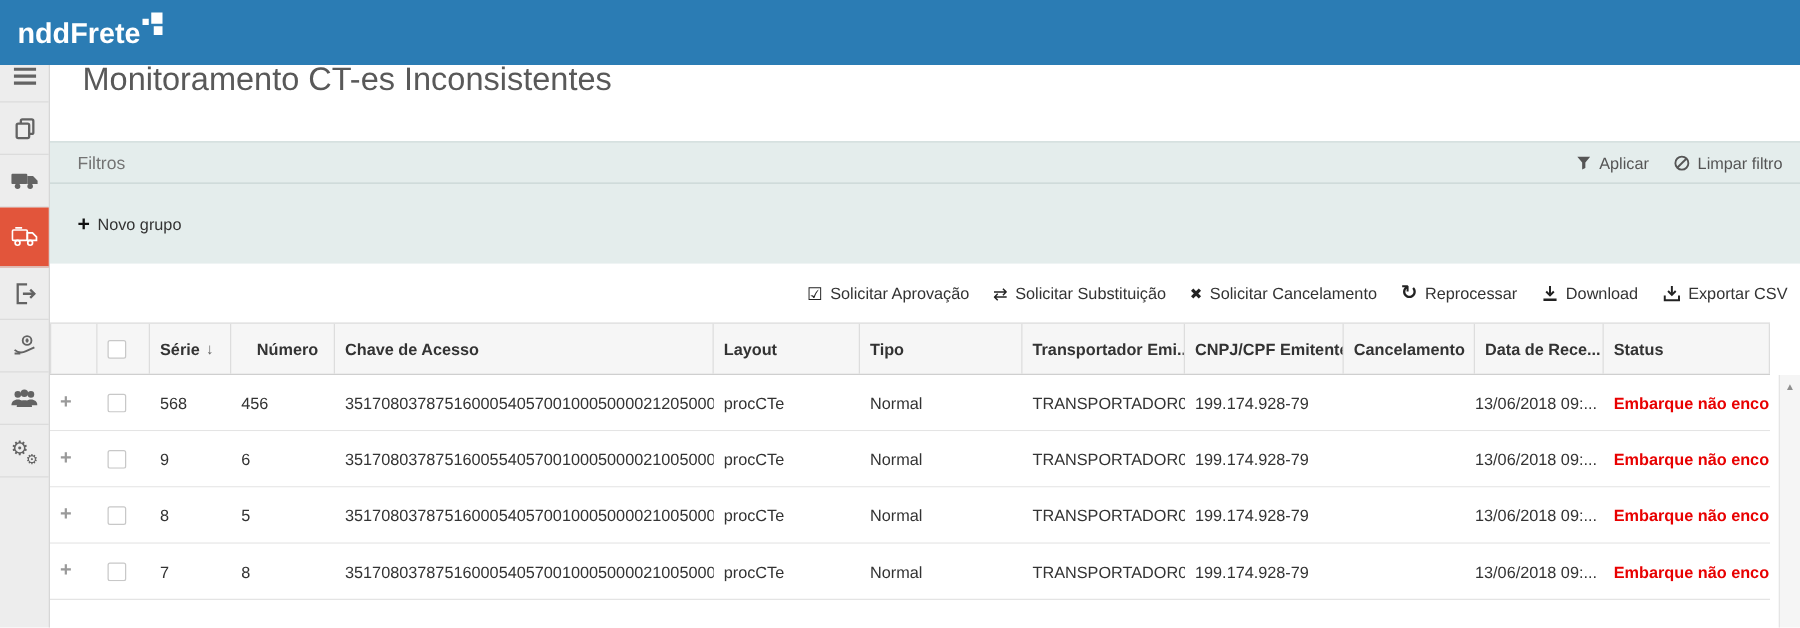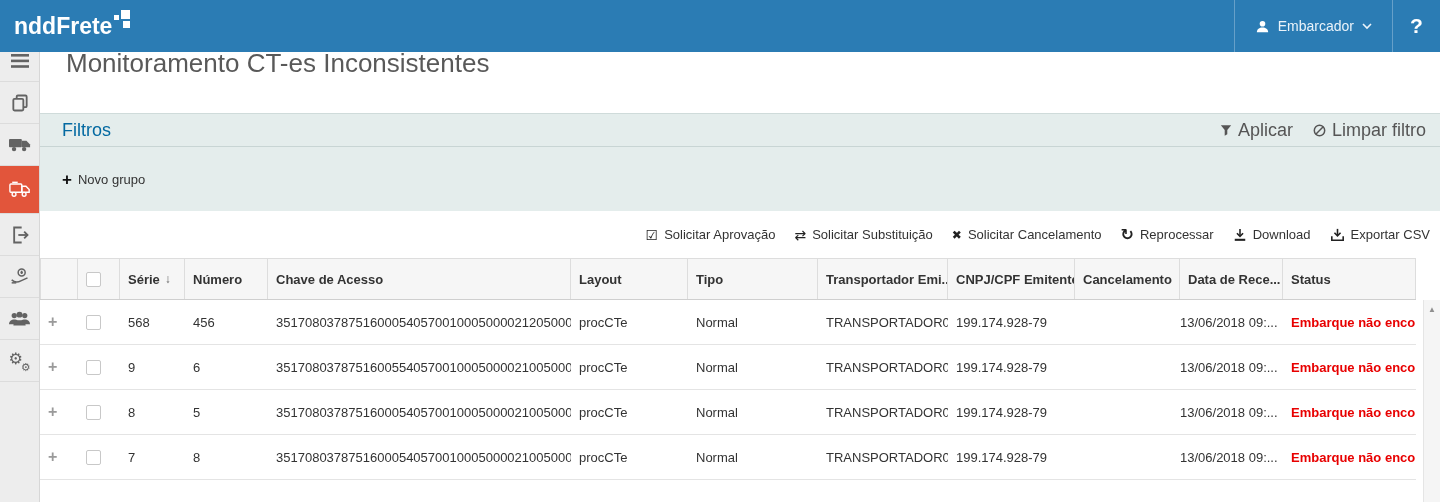--- a/index.html
+++ b/index.html
@@ -34,23 +34,23 @@
   
   .main { position:absolute; top:40px; left:40px; width:1400px; height:462px; }
 
   .page-head { height:73px; padding:8px 0 0 26px; background:#fff; }
   .page-title { font-size:26px; color:#595959; font-weight:400; }
   .page-subtitle { font-size:12px; color:#9f9f9f; margin-top:5px; }
 
   .filters { background:#e4edec; border-top:1px solid #cfdbda; }
   .filters-bar { height:33px; display:flex; align-items:center;
     padding:0 14px 0 22px; border-bottom:1px solid #c8d5d4; }
-  .filters-title { font-size:18px; color:#0369a1; }
+  .filters-title { font-size:14px; color:#737373; }
   .filters-actions { margin-left:auto; display:flex; align-items:center; gap:20px; }
-  .flt-btn { display:flex; align-items:center; gap:6px; font-size:18px; color:#555; cursor:pointer; }
+  .flt-btn { display:flex; align-items:center; gap:6px; font-size:13px; color:#555; cursor:pointer; }
   .filters-body { height:64px; display:flex; align-items:center; padding-left:22px; }
   .new-group { display:flex; align-items:center; gap:6px; font-size:13px; color:#333; cursor:pointer; }
   .plus-glyph { font-size:17px; font-weight:700; color:#111; line-height:1; }
 
   .toolbar { height:47px; background:#fff; display:flex; align-items:center;
     justify-content:flex-end; gap:19px; padding-right:10px; }
   .tool-btn { display:flex; align-items:center; gap:6px; font-size:13px; color:#333; cursor:pointer; white-space:nowrap; }
   .tool-glyph { font-size:14px; color:#222; line-height:1; }
 
   
@@ -60,21 +60,21 @@
   .th { display:flex; align-items:center; padding-left:8px; font-size:13px;
     font-weight:700; color:#333; border-right:1px solid #ddd; white-space:nowrap;
     overflow:hidden; cursor:pointer; }
   .th:first-child { border-left:1px solid #ddd; }
   .sort-arrow { font-weight:400; color:#666; margin-left:5px; font-size:12px; }
   .row { display:flex; height:45px; align-items:center; border-bottom:1px solid #e4e4e4;
     background:#fff; }
   .td { padding-left:8px; font-size:13px; color:#333; white-space:nowrap; overflow:hidden; }
 
   .c-expand { width:38px; } .c-check { width:42px; } .c-serie { width:65px; }
-  .c-numero { width:83px; } .c-chave { width:303px; } .c-layout { width:117px; }
+  .c-numero { width:83px;justify-content:center; } .c-chave { width:303px; } .c-layout { width:117px; }
   .c-tipo { width:130px; } .c-transp { width:130px; } .c-cnpj { width:127px; }
   .c-ident { width:105px; } .c-data { width:103px; } .c-status { flex:1; }
   .td.c-data { text-align:right; padding-right:6px; padding-left:0; }
   .td.c-status { font-weight:700; color:#e80000; }
 
   .expand-btn { color:#9a9a9a; font-size:16px; font-weight:700; cursor:pointer; line-height:1; }
   .checkbox { display:inline-block; width:15px; height:15px; background:#fff;
     border:1px solid #c8c8c8; border-radius:2px; cursor:pointer; vertical-align:middle; }
 
   
@@ -89,39 +89,20 @@
 <body>
 
 <div class="header">
   <div class="logo">
     <span>nddFrete</span>
     <span class="logo-grid">
       <span class="sq sq1"></span>
         <span class="sq sq2"></span>
         <span class="sq sq3"></span>
     </span>
-  </div>
-  <div class="header-right">
-    <div class="user-menu">
-      <span>
-        <svg width="15" height="15" viewBox="0 0 16 16">
-            <circle cx="8" cy="5" r="3" fill="#fff"></circle>
-            <path d="M2 14c0-3.3 2.7-5 6-5s6 1.7 6 5z" fill="#fff"></path>
-          </svg>
-      </span>
-      <span>Embarcador</span>
-      <span>
-        <svg width="10" height="7" viewBox="0 0 10 7">
-            <polyline points="1,1 5,5 9,1" fill="none" stroke="#eaf3fa" stroke-width="1.6"></polyline>
-          </svg>
-      </span>
-    </div>
-    <div class="help-btn">
-      <span>?</span>
-    </div>
   </div>
 </div>
 
 <div class="sidebar">
   <div class="side-item">
     <span>
       <svg width="18" height="14" viewBox="0 0 18 14" fill="currentColor">
           <rect y="0" width="18" height="2.6"></rect>
           <rect y="5.6" width="18" height="2.6"></rect>
           <rect y="11.2" width="18" height="2.6"></rect>

